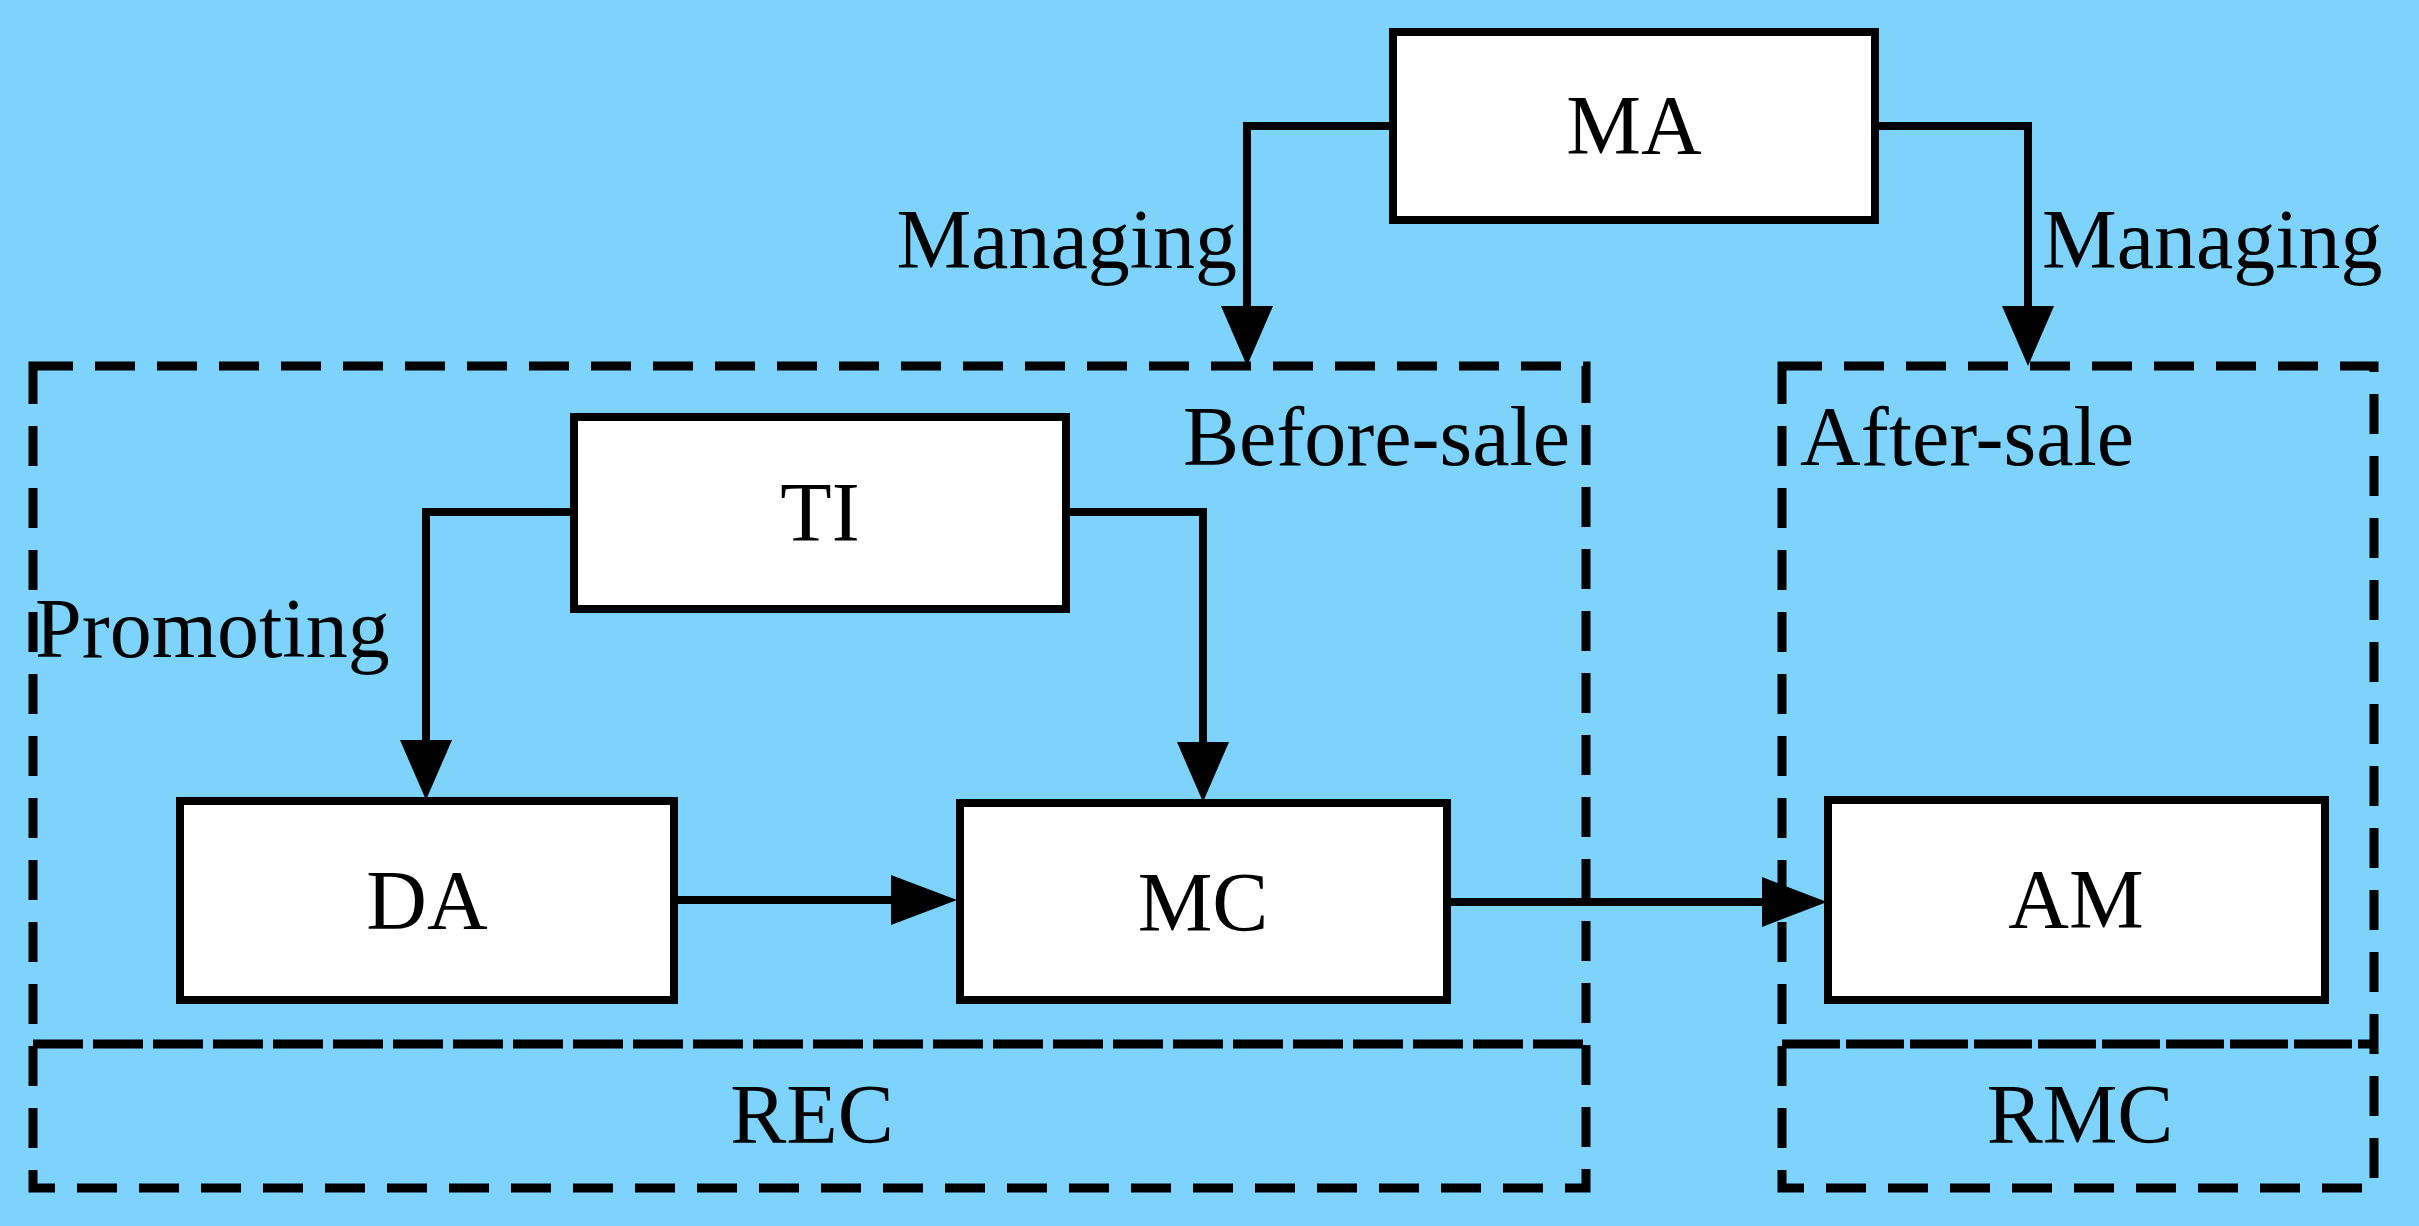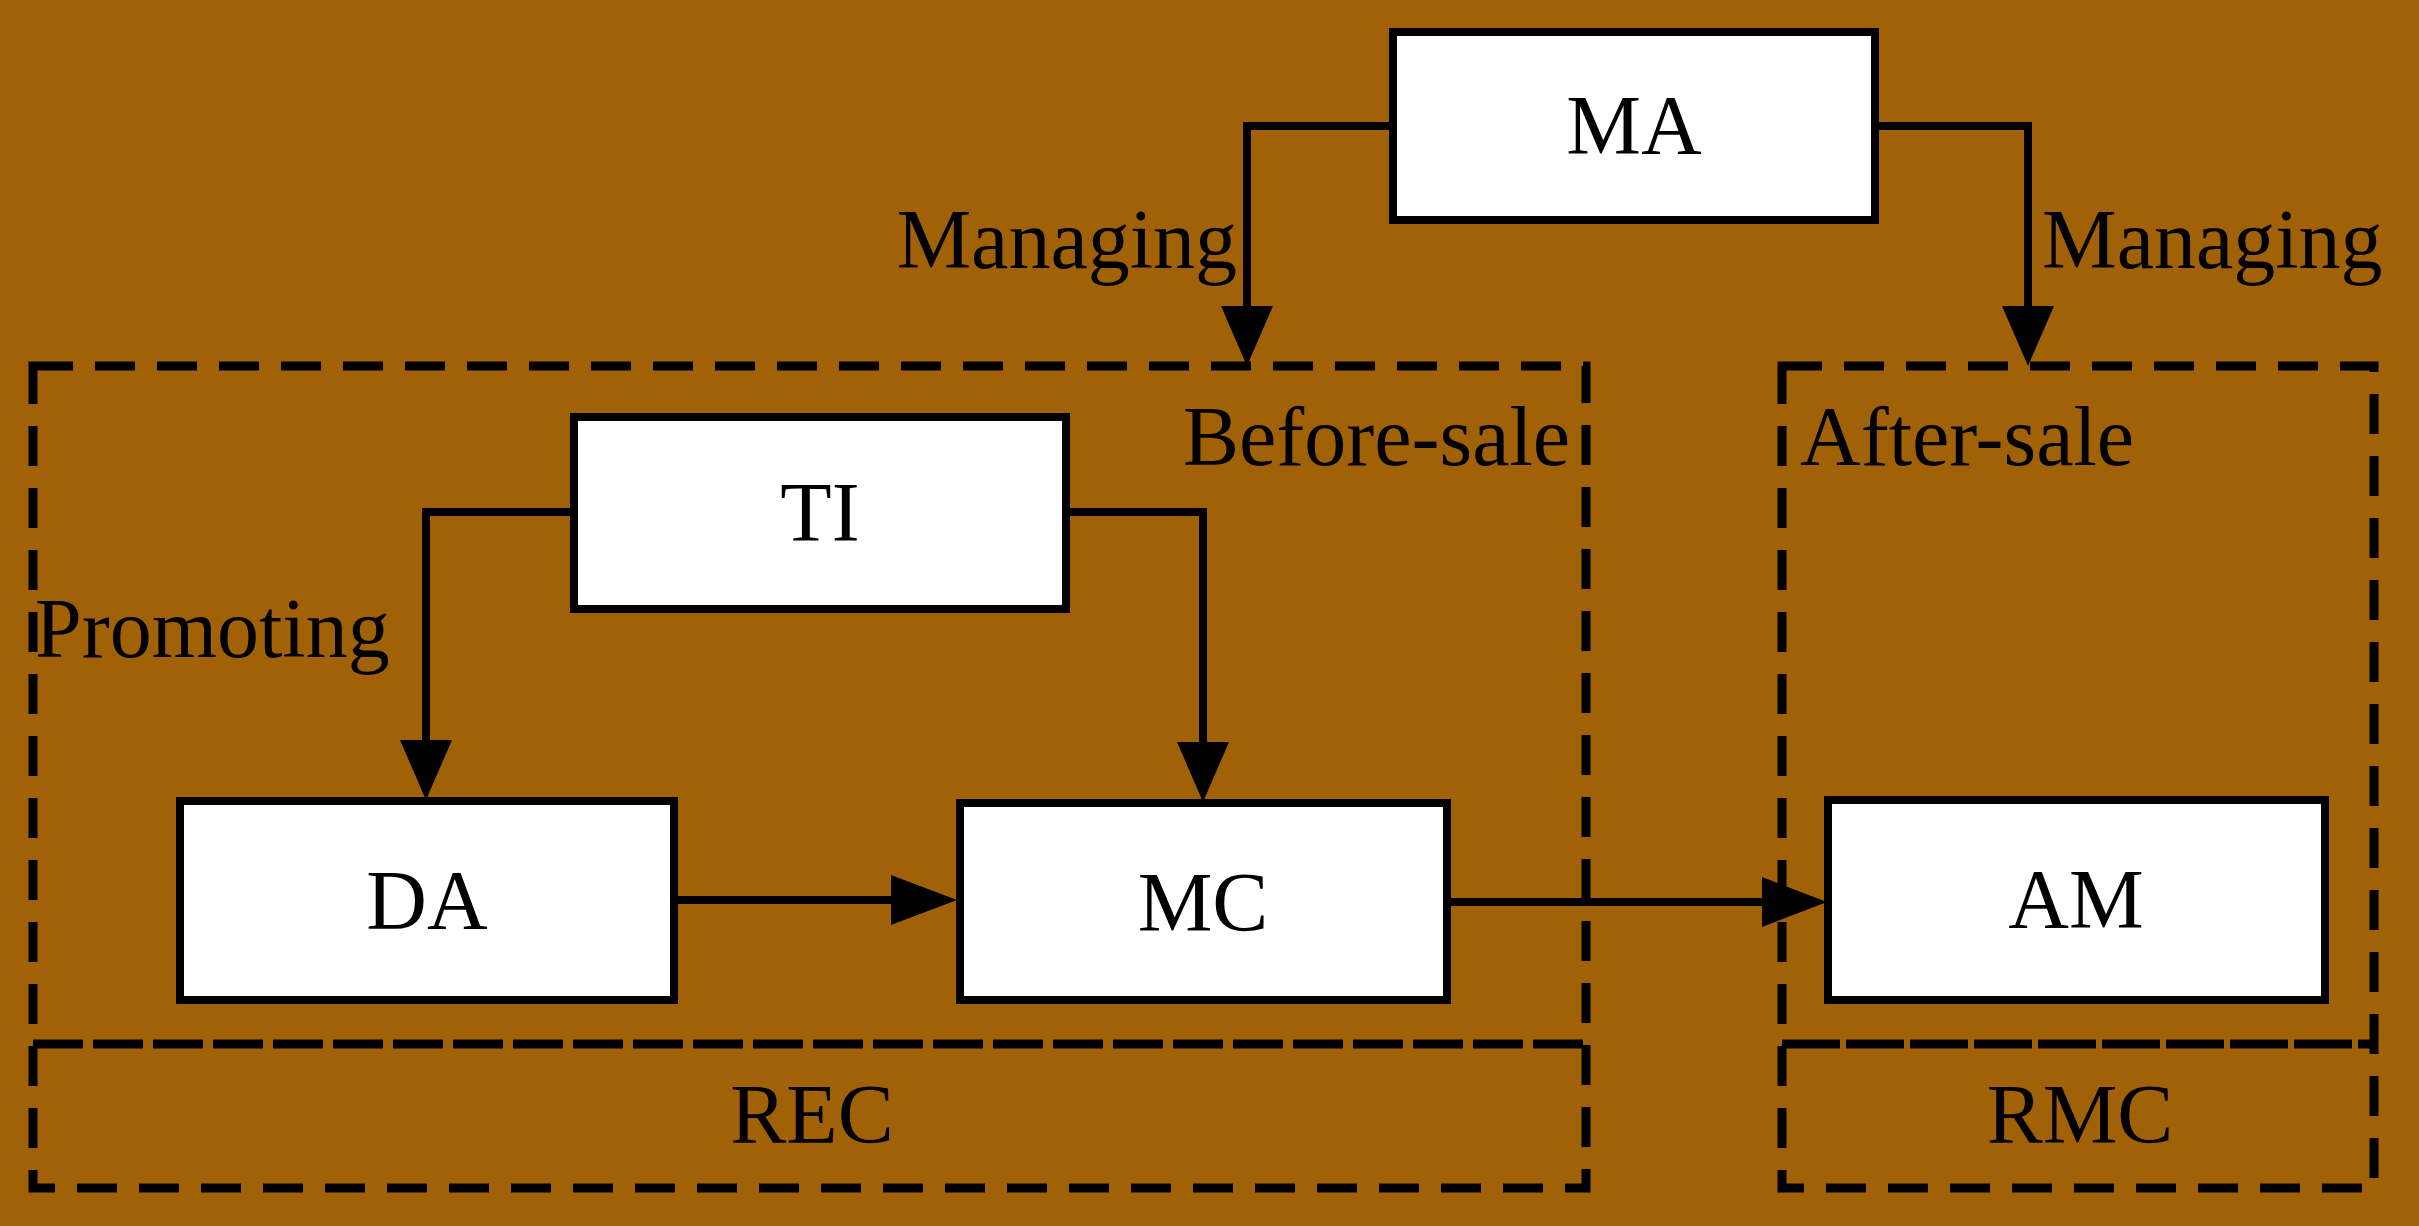--- a/index.html
+++ b/index.html
@@ -3,21 +3,21 @@
 <meta charset="utf-8">
 <style>
   html, body {
     margin: 0;
     padding: 0;
     background: #ffffff;
   }
   .diagram-wrap {
     width: 2419px;
     height: 1226px;
-    background: #a16207;
+    background: #7dd3fc;
     overflow: hidden;
   }
   svg {
     display: block;
   }
   .node-box {
     fill: #ffffff;
     stroke: #000000;
     stroke-width: 8;
   }

